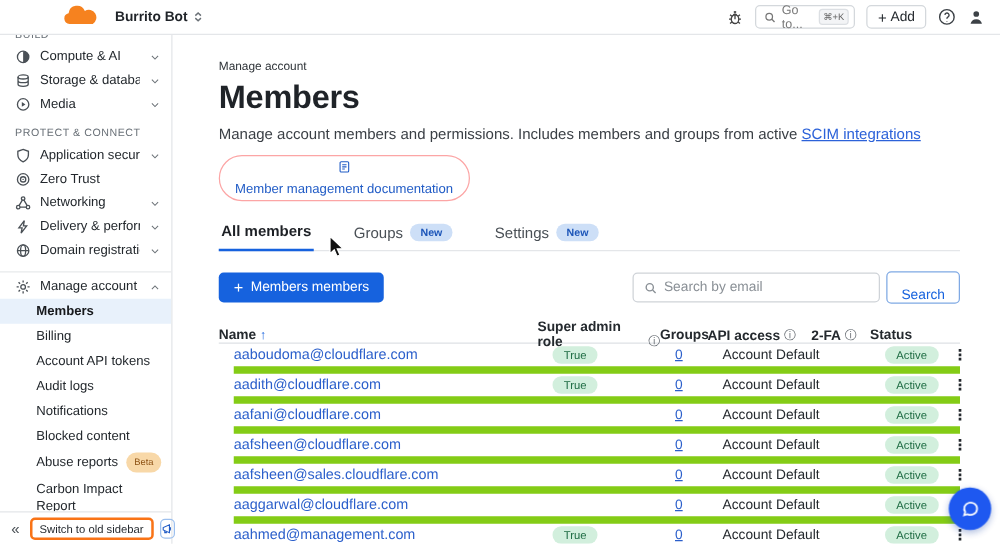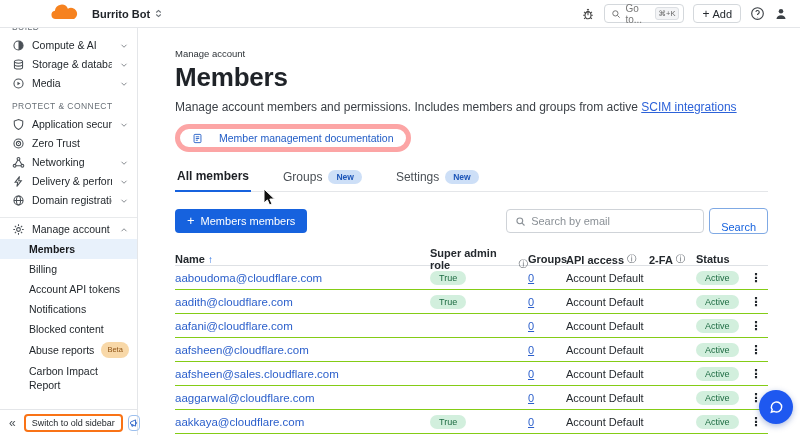--- a/index.html
+++ b/index.html
@@ -50,23 +50,23 @@
     display:flex; align-items:center; justify-content:center; color:#215cc6; cursor:pointer; }
   .feedback-btn svg { width:10px; height:10px; }
 
   
   .main { position:fixed; left:139px; top:28px; right:0; bottom:0; background:#fff;
     padding:20px 32px 0 36px; overflow:hidden; }
   .breadcrumb { font-size:9.5px; color:#2e3338; }
   h1.page-title { font-size:26px; font-weight:700; color:#1f2328; margin:3px 0 7px; letter-spacing:-.2px; }
   .desc { font-size:12px; color:#3a3f45; }
   .desc a { color:#2c62d9; text-decoration:underline; cursor:pointer; }
-  .doc-pill { margin-top:10px; display:inline-flex; align-items:center; gap:16px;
-    border:5px solid #fca5a5; border-radius:999px; padding:3px 12px;
-    font-size:10.5px; color:#215cc6; cursor:pointer; background:#fff; }
+  .doc-pill { margin-top:10px; display:inline-flex; align-items:center; gap:6px;
+    border:1px solid #fca5a5; border-radius:999px; padding:3px 12px;
+    font-size:10.5px; color:#215cc6; cursor:pointer; background:#fff;flex-direction:column; }
   .doc-pill svg { width:11px; height:11px; }
 
   .tabs { margin-top:12px; display:flex; gap:30px; border-bottom:1px solid #e4e6e9; }
   .tab { display:flex; align-items:center; gap:6px; padding:5px 2px 7px;
     font-size:12px; color:#4a5056; cursor:pointer; }
   .tab.active { color:#1d2025; font-weight:700; border-bottom:2px solid #1662de; margin-bottom:-1px; }
   .new-pill { font-size:8.5px; font-weight:700; padding:2px 8px; border-radius:999px; }
 
   .toolbar { margin-top:16px; display:flex; align-items:center; justify-content:space-between; }
   .invite-btn { display:flex; align-items:center; gap:6px; background:#1662de; color:#fff;
@@ -81,21 +81,21 @@
   .search-btn { border:1px solid #7fa9e4; background:#fff; color:#1662de; font-size:11px;
     border-radius:4px; height:24px; padding:12px 11px; cursor:pointer; font-family:inherit; }
 
   .table { margin-top:13px; }
   .grid { display:grid; grid-template-columns:255px 98px 38px 83px 47px 48px 24px; align-items:center; }
   .thead { height:19px; font-size:11px; font-weight:700; color:#24292e;
     border-bottom:1px solid #dee1e5; padding-bottom:3px; }
   .thead .hcell { display:flex; align-items:flex-end; gap:3px; }
   .sort-arrow { color:#1662de; font-size:10px; }
   .info-ic { color:#5a6067; font-size:9.5px; font-weight:400; }
-  .trow { height:24px; border-bottom:1px solid #84cc16; font-size:11.5px; }
+  .trow { height:24px; border-bottom:6px solid #84cc16; font-size:11.5px;margin-left:12px; }
   .trow a.email { color:#2b5fcb; cursor:pointer; text-decoration:none; }
   .trow a.glink { color:#2b5fcb; cursor:pointer; text-decoration:underline; font-size:11px; }
   .pill-green { display:inline-block; font-size:9px; padding:2px 9px; border-radius:999px; }
   .c-api { color:#24292e; font-size:11px; }
   .c-menu { color:#24292e; font-weight:700; font-size:12px; text-align:center; cursor:pointer;
     line-height:12px; }
 
   
   .chat-fab { position:fixed; right:7px; bottom:11px; width:34px; height:34px; border-radius:50%;
     background:#1e58f0; display:flex; align-items:center; justify-content:center; cursor:pointer;
@@ -288,20 +288,23 @@
       <div class="sub-item active">
         <span>Members</span>
       </div>
       <div class="sub-item">
         <span>Billing</span>
       </div>
       <div class="sub-item">
         <span>Account API tokens</span>
       </div>
       <div class="sub-item">
+        <span>Audit logs</span>
+      </div>
+      <div class="sub-item">
         <span>Notifications</span>
       </div>
       <div class="sub-item">
         <span>Blocked content</span>
       </div>
       <div class="sub-item">
         <span>Abuse reports</span>
         <span class="beta-pill" style="background:#f8d8a8;color:#8f5416">Beta</span>
       </div>
       <div class="sub-item">
@@ -440,21 +443,21 @@
         <div class="grid trow">
           <div><a class="email">aaggarwal@cloudflare.com</a></div>
           <div></div>
           <div><a class="glink">0</a></div>
           <div class="c-api">Account Default</div>
           <div></div>
           <div><span class="pill-green" style="background:#d2efdd;color:#1d6b42">Active</span></div>
           <div class="c-menu">⋮</div>
         </div>
         <div class="grid trow">
-          <div><a class="email">aakkaya@cloudflare.com</a></div>
+          <div><a class="email">aahmed@management.com</a></div>
           <div><span class="pill-green" style="background:#d2efdd;color:#1d6b42">True</span></div>
           <div><a class="glink">0</a></div>
           <div class="c-api">Account Default</div>
           <div></div>
           <div><span class="pill-green" style="background:#d2efdd;color:#1d6b42">Active</span></div>
           <div class="c-menu">⋮</div>
         </div>
         <div class="grid trow">
           <div><a class="email">aakkaya@cloudflare.com</a></div>
           <div><span class="pill-green" style="background:#d2efdd;color:#1d6b42">True</span></div>

